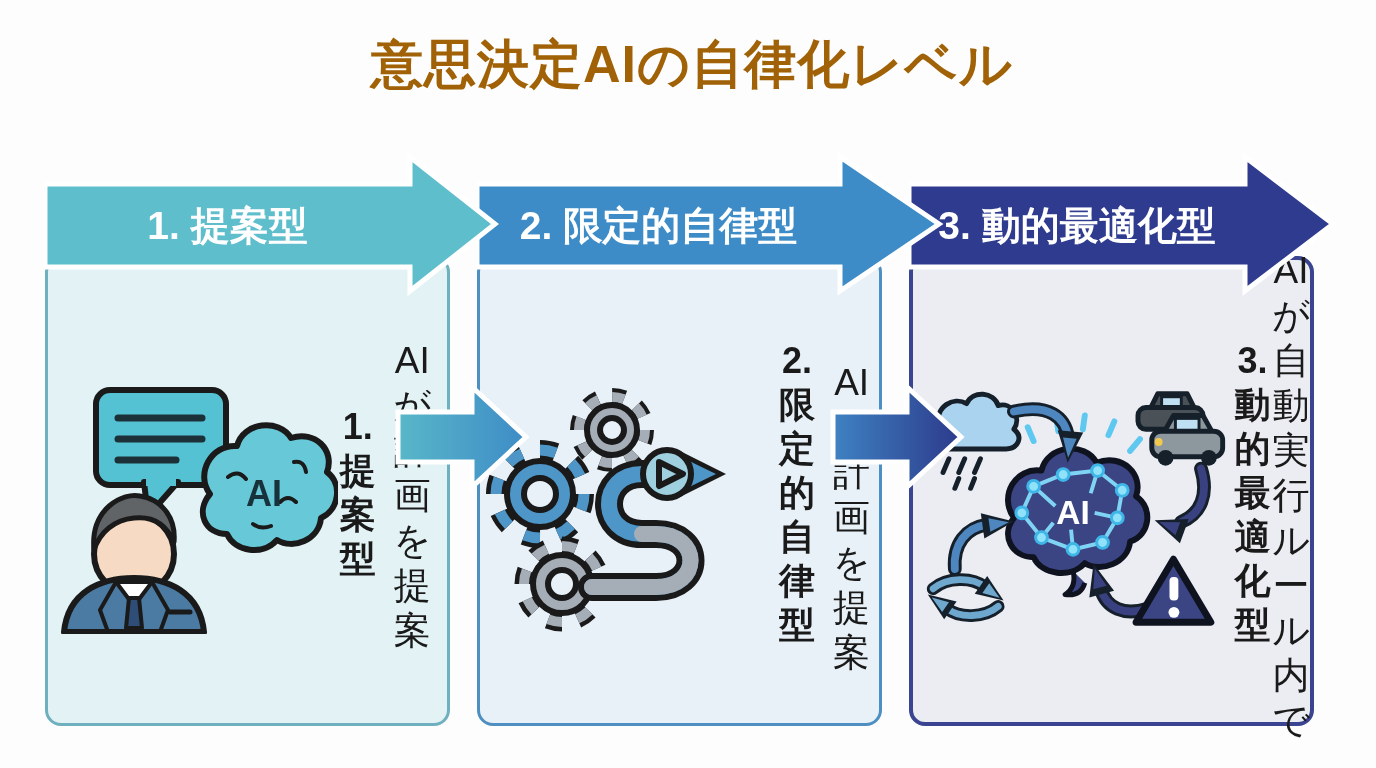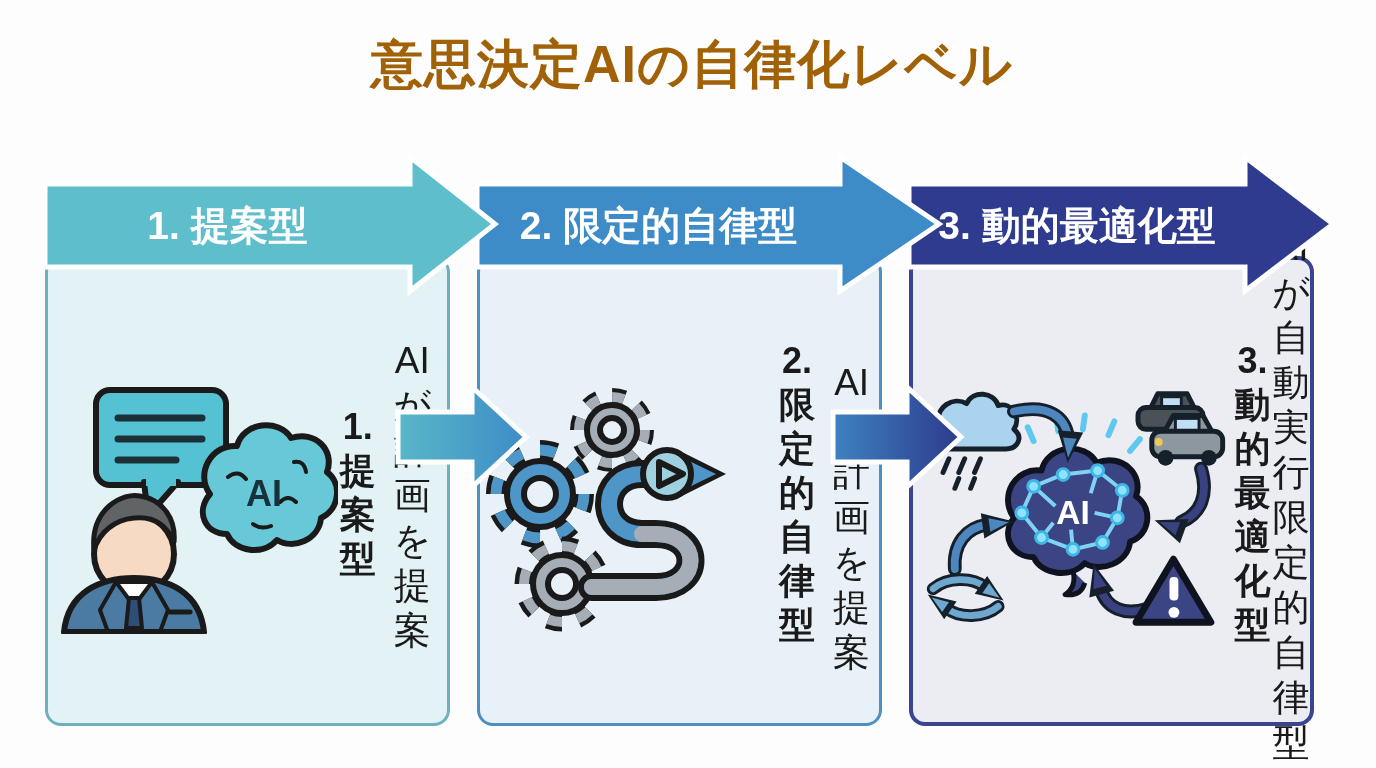--- a/index.html
+++ b/index.html
@@ -246,21 +246,21 @@
         <g>
           <polygon points="262,182 300,246 224,246" fill="#3C4584" stroke="#0F1320" stroke-width="7" stroke-linejoin="round"></polygon>
           <rect x="258" y="200" width="9" height="24" rx="4" fill="#FFFFFF"></rect>
           <circle cx="262.5" cy="236" r="5.5" fill="#FFFFFF"></circle>
         </g>
       </svg>
     </div>
     <div class="card-heading">3. 動的最適化型</div>
     <div class="card-desc">
       <span>AIが自動実行</span><br>
-      <span>限定的自律型</span>
+      <span>ルール内で</span>
     </div>
   </div>
 
   <svg class="midarrow m1" width="138" height="116">
     <defs>
       <linearGradient id="gradMid1" x1="0" y1="0" x2="1" y2="0">
         <stop offset="0" stop-color="#58B7C8"></stop>
           <stop offset="1" stop-color="#3E8CC7"></stop>
       </linearGradient>
     </defs>

